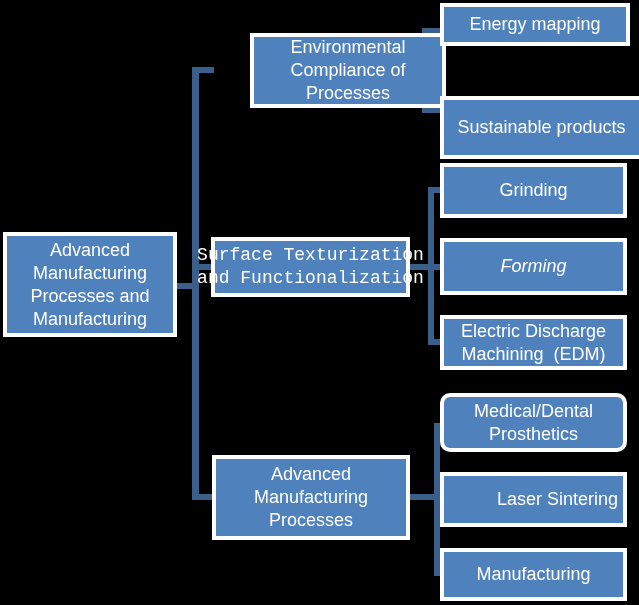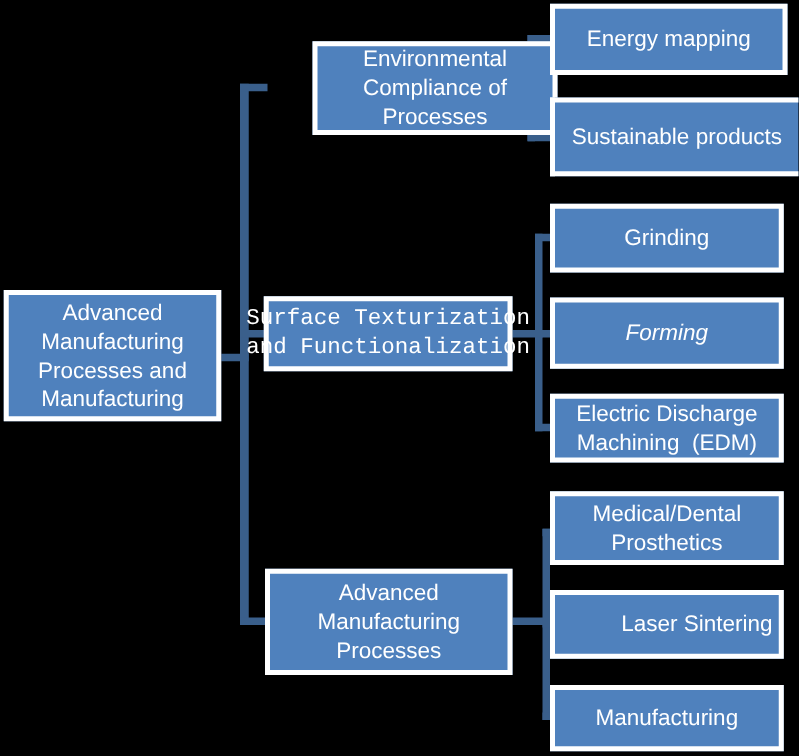--- a/index.html
+++ b/index.html
@@ -17,21 +17,21 @@
     border:4px solid var(--border,#ffffff);
     color:var(--text,#ffffff);
     display:flex;
     flex-direction:column;
     align-items:center;
     justify-content:center;
     text-align:center;
     font-size:18px;
     line-height:23px;
   }
-  .node.cut-right{border-right:none;}
+  .node.cut-right{border-right:none;margin-top:18px;}
   .node .line{white-space:pre;}
   .conn{
     position:absolute;
     background:var(--connector,#3A5F8B);
   }
 </style>
 </head>
 <body>
 
 <div id="stage" style="--bg: #000000; --fill: #4F81BD; --border: #FFFFFF; --connector: #3A5F8B; --text: #FFFFFF;">
@@ -76,42 +76,42 @@
     <div class="line">Surface Texturization</div>
     <div class="line">and Functionalization</div>
   </div>
 
   <div class="node" style="left:212px;top:455px;width:198px;height:85px;">
     <div class="line">Advanced</div>
     <div class="line">Manufacturing</div>
     <div class="line">Processes</div>
   </div>
 
-  <div class="node" style="left:440px;top:3px;width:190px;height:57px;">
+  <div class="node" style="left:440px;top:3px;width:190px;height:43px;">
     <div class="line">Energy mapping</div>
   </div>
 
   <div class="node cut-right" style="left:440px;top:78px;width:199px;height:63px;">
     <div class="line">Sustainable products</div>
   </div>
 
   <div class="node" style="left:440px;top:163px;width:187px;height:55px;">
     <div class="line">Grinding</div>
   </div>
 
   <div class="node" style="left:440px;top:238px;width:187px;height:57px;font-style:italic;">
     <div class="line">Forming</div>
   </div>
 
   <div class="node" style="left:440px;top:315px;width:187px;height:55px;">
     <div class="line">Electric Discharge</div>
     <div class="line">Machining  (EDM)</div>
   </div>
 
-  <div class="node" style="left:440px;top:393px;width:187px;height:59px;">
+  <div class="node" style="left:440px;top:393px;width:187px;height:59px;border-radius:10px;">
     <div class="line">Medical/Dental</div>
     <div class="line">Prosthetics</div>
   </div>
 
   <div class="node" style="left:440px;top:472px;width:187px;height:55px;padding-left:48px;">
     <div class="line">Laser Sintering</div>
   </div>
 
   <div class="node" style="left:440px;top:548px;width:187px;height:53px;">
     <div class="line">Manufacturing</div>

